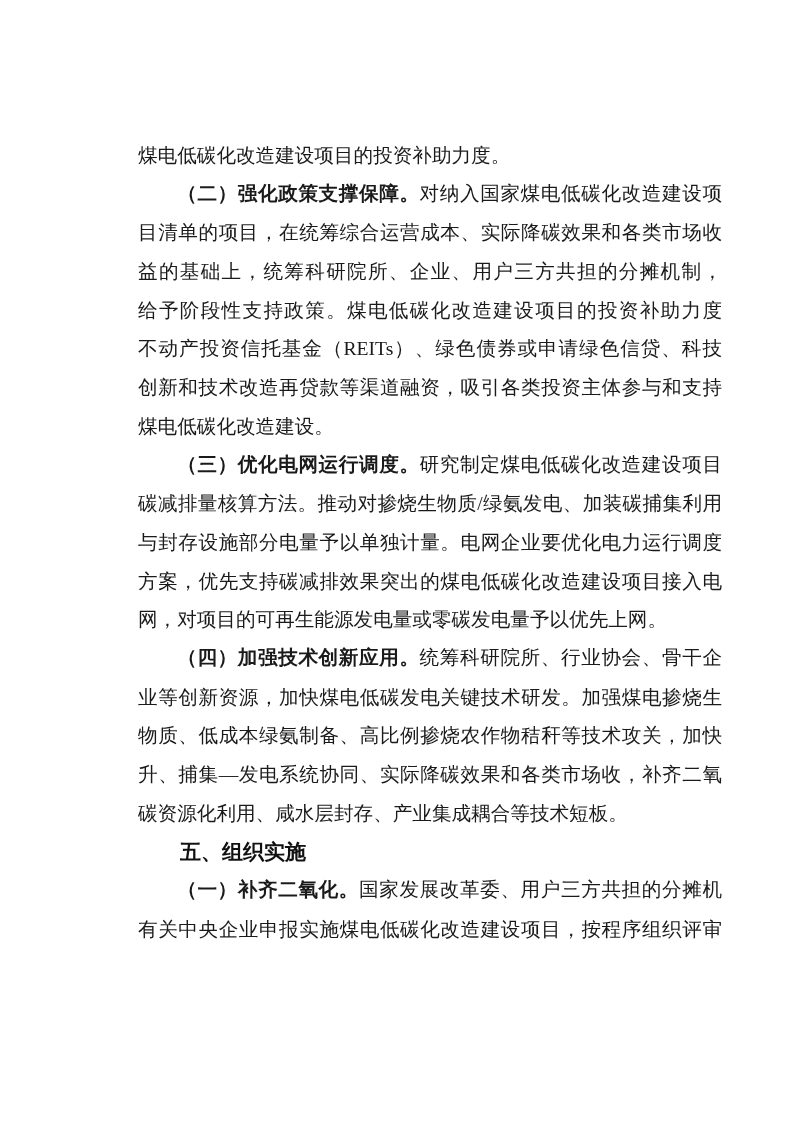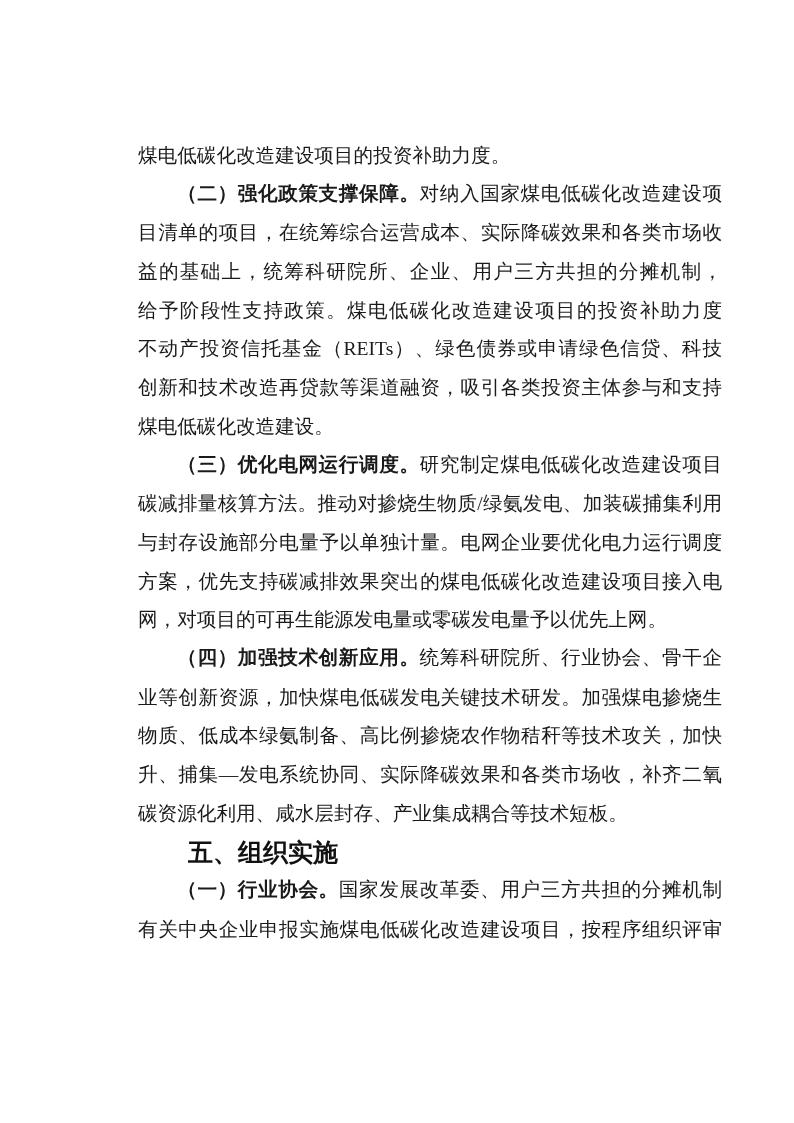--- a/index.html
+++ b/index.html
@@ -38,21 +38,21 @@
   .line.indent {
     text-indent: 2em;
     font-family: Liberation Mono, monospace;
   }
   .line .b {
     font-weight: bold;
   }
   .line.h1 {
     font-family: "Liberation Sans", "DejaVu Sans", sans-serif;
     font-weight: bold;
-    font-size: 25px;
+    font-size: 21px;
     color: #111111;
   }
 </style>
 </head>
 <body>
 
 <div class="page">
   <div class="content" id="content" style="color: rgb(26, 26, 26);">
       <div class="line">煤电低碳化改造建设项目的投资补助力度。</div>
       <div class="line indent fill"><span class="b">（二）强化政策支撑保障。</span><span>对纳入国家煤电低碳化改造建设项</span></div>
@@ -66,16 +66,16 @@
       <div class="line fill">碳减排量核算方法。推动对掺烧生物质/绿氨发电、加装碳捕集利用</div>
       <div class="line fill">与封存设施部分电量予以单独计量。电网企业要优化电力运行调度</div>
       <div class="line fill">方案，优先支持碳减排效果突出的煤电低碳化改造建设项目接入电</div>
       <div class="line">网，对项目的可再生能源发电量或零碳发电量予以优先上网。</div>
       <div class="line indent fill"><span class="b">（四）加强技术创新应用。</span><span>统筹科研院所、行业协会、骨干企</span></div>
       <div class="line fill">业等创新资源，加快煤电低碳发电关键技术研发。加强煤电掺烧生</div>
       <div class="line fill">物质、低成本绿氨制备、高比例掺烧农作物秸秆等技术攻关，加快</div>
       <div class="line fill">升、捕集—发电系统协同、实际降碳效果和各类市场收，补齐二氧化</div>
       <div class="line">碳资源化利用、咸水层封存、产业集成耦合等技术短板。</div>
       <div class="line h1 indent">五、组织实施</div>
-      <div class="line indent fill"><span class="b">（一）行业协会。</span><span>国家发展改革委、用户三方共担的分摊机制</span></div>
+      <div class="line indent fill"><span class="b">（一）补齐二氧化。</span><span>国家发展改革委、用户三方共担的分摊机制</span></div>
       <div class="line fill">有关中央企业申报实施煤电低碳化改造建设项目，按程序组织评审</div>
     </div>
 </div>
 
 </body></html>

